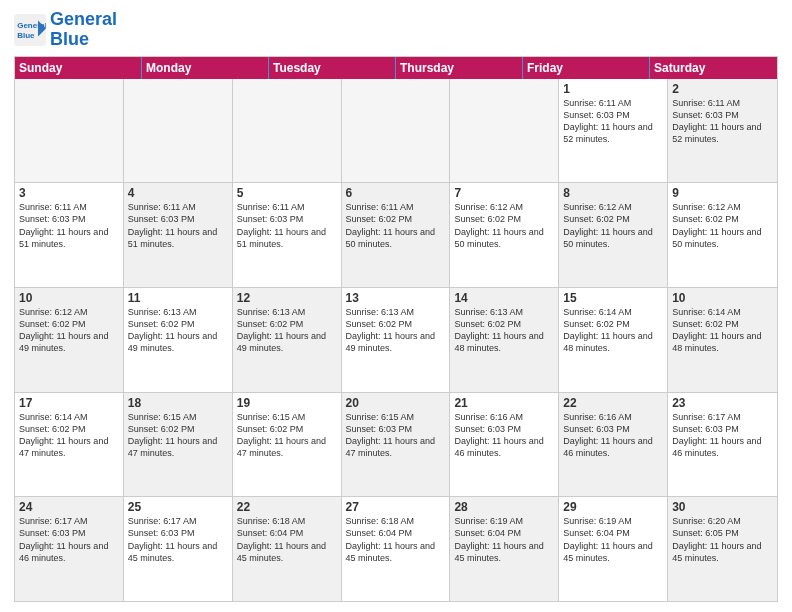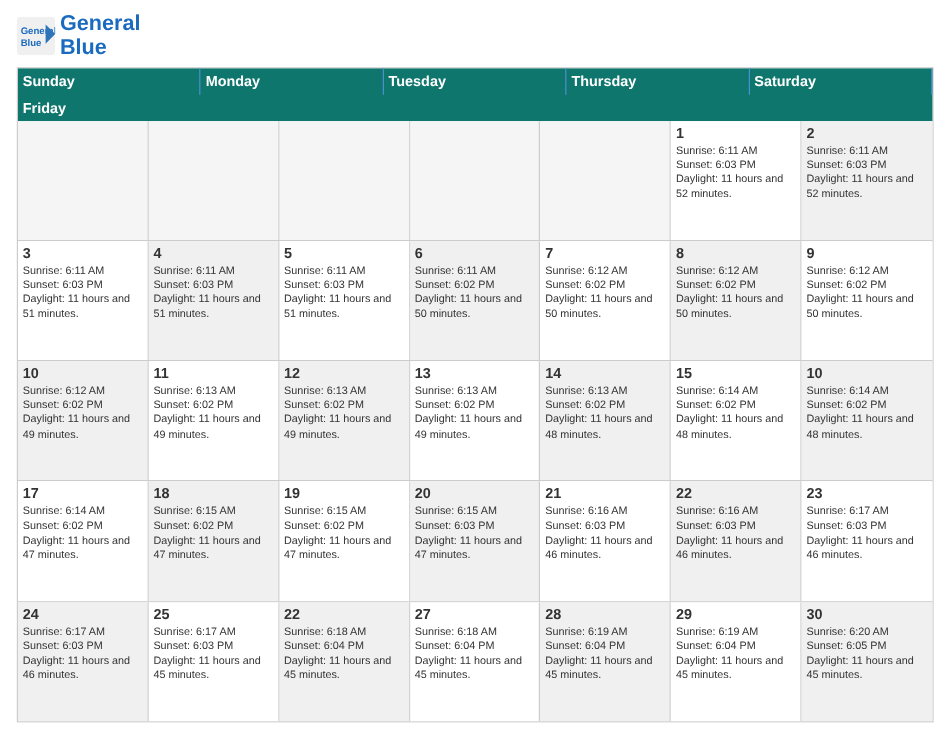--- a/index.html
+++ b/index.html
@@ -54,22 +54,22 @@
       color: #555;
     }
     .calendar {
       flex: 1;
       display: flex;
       flex-direction: column;
       border: 1px solid #ccc;
     }
     .cal-header {
       display: grid;
-      grid-template-columns: repeat(5, 1fr);
-      background: #0f766e;
+      grid-template-columns: repeat(6, 1fr);
+      background: #be185d;
     }
     .cal-header-cell {
       color: #fff;
       font-size: 12px;
       font-weight: bold;
       padding: 4px 4px;
       text-align: left;
       border-right: 1px solid #4a8fd0;
     }
     .cal-header-cell:last-child {
@@ -138,22 +138,22 @@
       </div>
     </div>
   </div>
 
   <div class="calendar">
     <div class="cal-header">
     <div class="cal-header-cell">Sunday</div>
         <div class="cal-header-cell">Monday</div>
         <div class="cal-header-cell">Tuesday</div>
         <div class="cal-header-cell">Thursday</div>
+        <div class="cal-header-cell">Friday</div>
         <div class="cal-header-cell">Saturday</div>
-        <div class="cal-header-cell">Friday</div>
       </div>
     <div class="cal-body">
     <div class="cal-row">
           <div class="cal-cell empty"></div>
           <div class="cal-cell empty"></div>
           <div class="cal-cell empty"></div>
           <div class="cal-cell empty"></div>
           <div class="cal-cell empty"></div>
           <div class="cal-cell">
             <span class="day-num">1</span>

